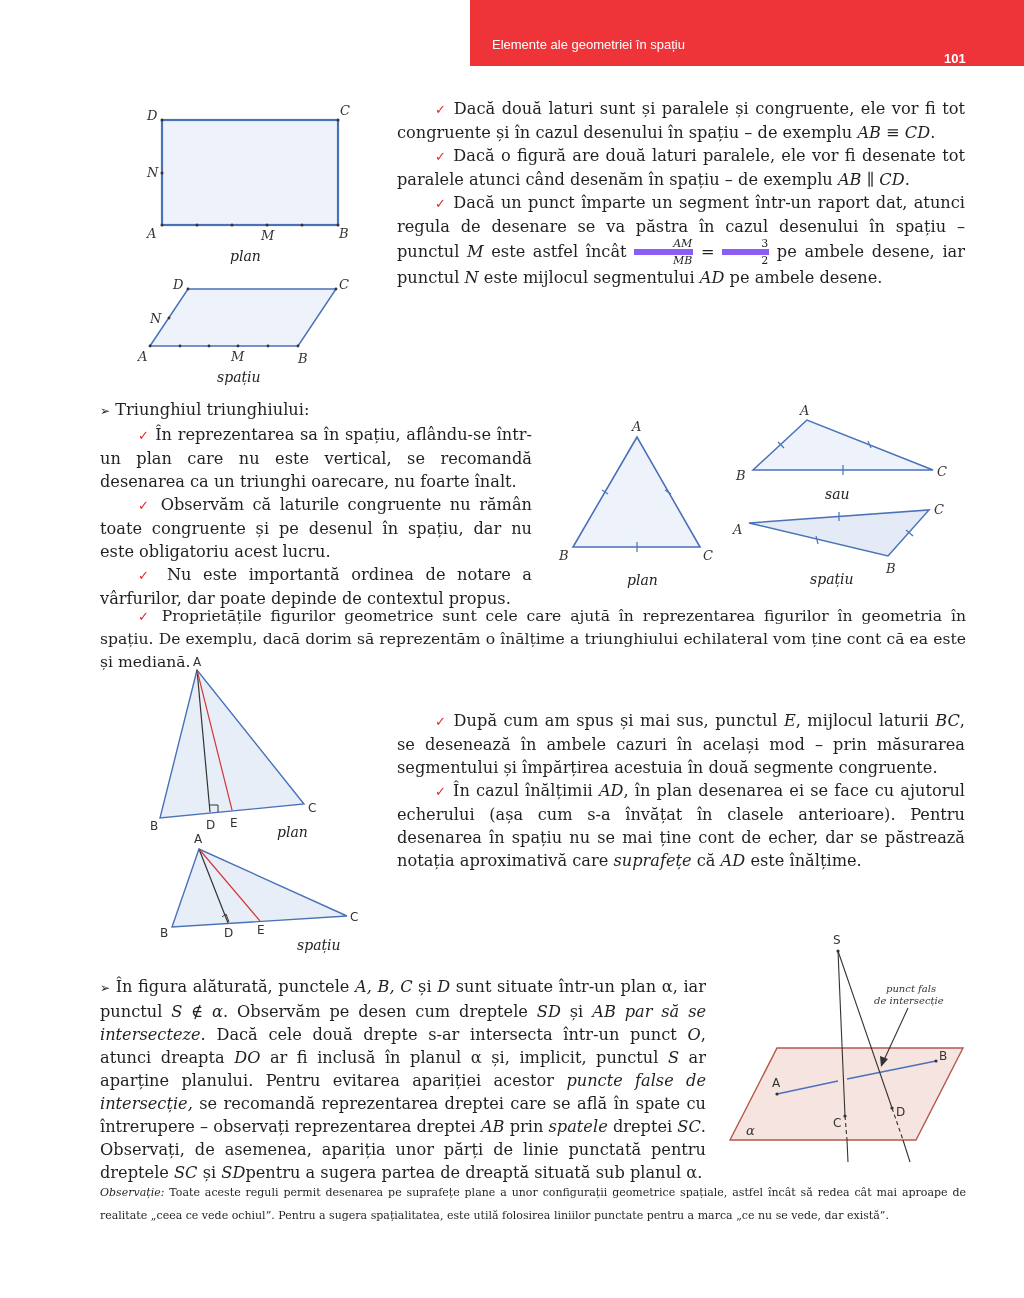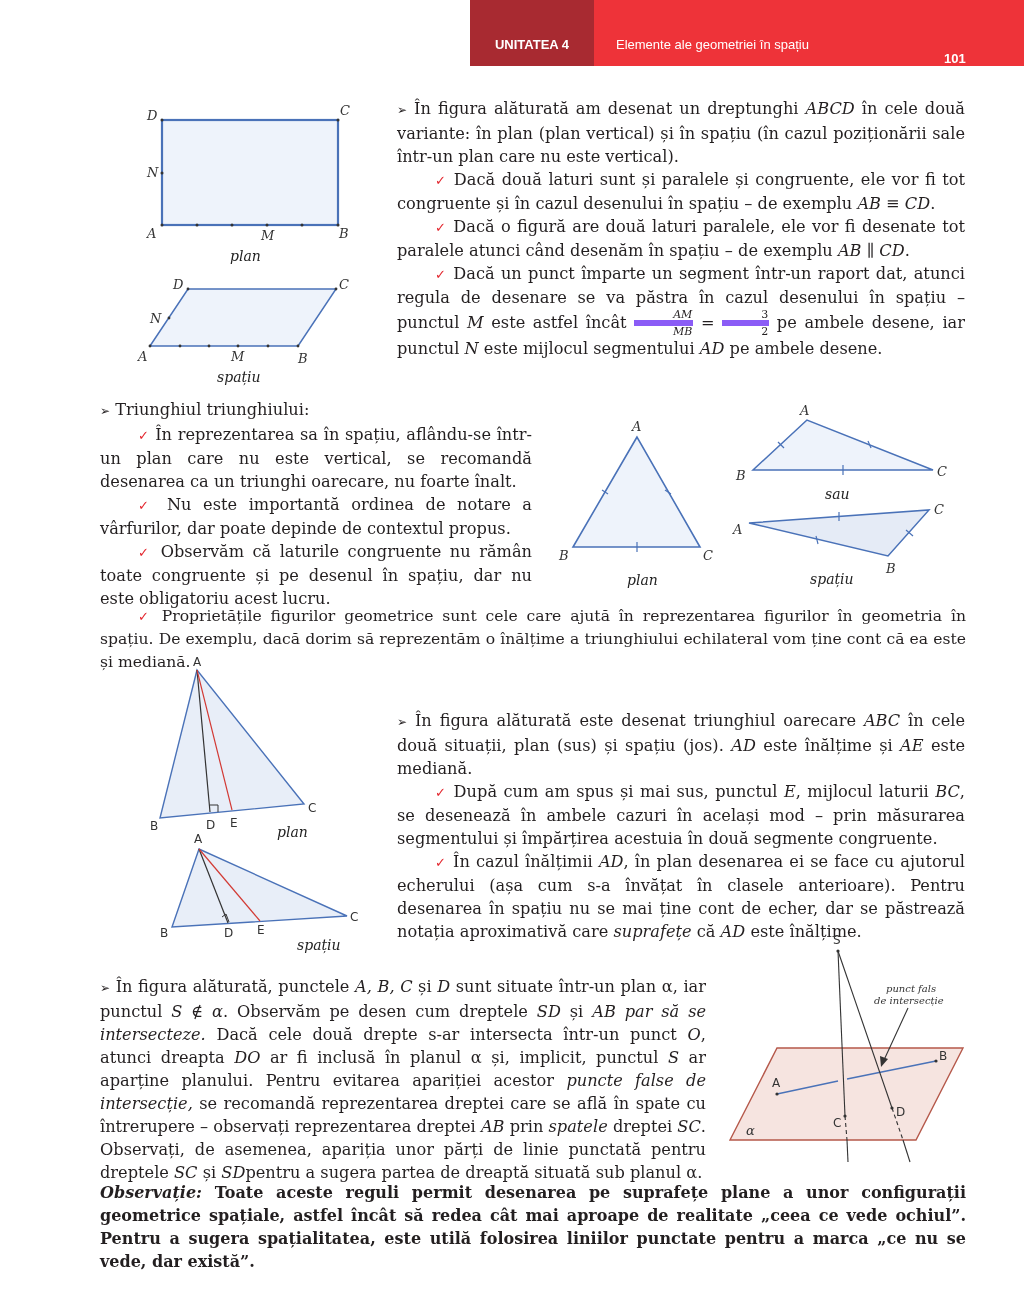--- a/index.html
+++ b/index.html
@@ -21,21 +21,20 @@
   .frac.plain { font-style: normal; }
   svg { position: absolute; overflow: visible; }
   .lbl { font-family: "DejaVu Serif", serif; font-style: italic; font-size: 13px; fill: #333; }
   .lbls { font-family: "DejaVu Sans", sans-serif; font-size: 12px; fill: #333; }
   .cap { font-family: "DejaVu Serif", serif; font-style: italic; font-size: 14px; fill: #222; }
 </style>
 </head>
 <body>
 
 <div class="header">
-  <div class="unit">UNITATEA 4</div>
   <div class="title">Elemente ale geometriei în spațiu</div>
   <div class="pnum">101</div>
 </div>
 
 <svg style="left:130px;top:95px;" width="240" height="295">
   <rect x="32" y="25" width="176" height="105" fill="#eef3fb" stroke="#4a72b8" stroke-width="2.2"></rect>
   <g fill="#333">
       <circle cx="32" cy="25" r="1.5"></circle>
       <circle cx="208" cy="25" r="1.5"></circle>
       <circle cx="32" cy="130" r="1.5"></circle>
@@ -68,31 +67,30 @@
   <text class="lbl" x="43" y="194">D</text>
   <text class="lbl" x="209" y="194">C</text>
   <text class="lbl" x="20" y="228">N</text>
   <text class="lbl" x="8" y="266">A</text>
   <text class="lbl" x="101" y="266">M</text>
   <text class="lbl" x="168" y="268">B</text>
   <text class="cap" x="87" y="287">spațiu</text>
 </svg>
 
 <div class="txt" style="left:397px;top:97px;width:568px;">
-  <p><span class="arr">➢</span><span> În figura alăturată am desenat un dreptunghi </span><i>ABCD</i><span> în cele două variante: în plan (plan vertical) și în spațiu (în cazul poziționării sale într-un plan care nu este vertical).</span></p>
   <p class="ind"><span class="chk">✓</span><span> Dacă două laturi sunt și paralele și congruente, ele vor fi tot congruente și în cazul desenului în spațiu – de exemplu </span><i>AB ≡ CD</i>.</p>
   <p class="ind"><span class="chk">✓</span><span> Dacă o figură are două laturi paralele, ele vor fi desenate tot paralele atunci când desenăm în spațiu – de exemplu </span><i>AB ∥ CD</i>.</p>
   <p class="ind"><span class="chk">✓</span><span> Dacă un punct împarte un segment într-un raport dat, atunci regula de desenare se va păstra în cazul desenului în spațiu – punctul </span><i>M</i><span> este astfel încât </span><span class="frac"><span class="num">AM</span><span>MB</span></span><span> = </span><span class="frac plain"><span class="num">3</span><span>2</span></span><span> pe ambele desene, iar punctul </span><i>N</i><span> este mijlocul segmentului </span><i>AD</i><span> pe ambele desene.</span></p>
 </div>
 
 <div class="txt" style="left:100px;top:398px;width:432px;">
   <p><span class="arr">➢</span><span> Triunghiul triunghiului:</span></p>
   <p class="ind"><span class="chk">✓</span><span> În reprezentarea sa în spațiu, aflându-se într-un plan care nu este vertical, se recomandă desenarea ca un triunghi oarecare, nu foarte înalt.</span></p>
+  <p class="ind"><span class="chk">✓</span><span> Observăm că laturile congruente nu rămân toate congruente și pe desenul în spațiu, dar nu este obligatoriu acest lucru.</span></p>
   <p class="ind"><span class="chk">✓</span><span> Nu este importantă ordinea de notare a vârfurilor, dar poate depinde de contextul propus.</span></p>
-  <p class="ind"><span class="chk">✓</span><span> Observăm că laturile congruente nu rămân toate congruente și pe desenul în spațiu, dar nu este obligatoriu acest lucru.</span></p>
 </div>
 <div class="txt" style="left:100px;top:605px;width:866px;font-size:15.6px;">
   <p class="ind"><span class="chk">✓</span><span> Proprietățile figurilor geometrice sunt cele care ajută în reprezentarea  figurilor în geometria în spațiu. De exemplu, dacă dorim să reprezentăm o înălțime a triunghiului echilateral vom ține cont că ea este și mediană.</span></p>
 </div>
 
 <svg style="left:550px;top:398px;" width="420" height="200">
   <polygon points="87,39 23,149 150,149" fill="#eef3fb" stroke="#4a72b8" stroke-width="1.6"></polygon>
   <g stroke="#4a72b8" stroke-width="1.2">
       <line x1="52" y1="92" x2="58" y2="96"></line>
       <line x1="115" y1="92" x2="121" y2="96"></line>
@@ -141,21 +139,20 @@
   <polyline points="82,262 86,259 89,267" fill="none" stroke="#333" stroke-width="1"></polyline>
   <text class="lbls" x="54" y="188">A</text>
   <text class="lbls" x="20" y="282">B</text>
   <text class="lbls" x="210" y="266">C</text>
   <text class="lbls" x="84" y="282">D</text>
   <text class="lbls" x="117" y="279">E</text>
   <text class="cap" x="157" y="295">spațiu</text>
 </svg>
 
 <div class="txt" style="left:397px;top:709px;width:568px;">
-  <p><span class="arr">➢</span><span> În figura alăturată este desenat triunghiul oarecare </span><i>ABC</i><span> în cele două situații, plan (sus) și spațiu (jos). </span><i>AD</i><span> este înălțime și </span><i>AE</i><span> este mediană.</span></p>
   <p class="ind"><span class="chk">✓</span><span> După cum am spus și mai sus, punctul </span><i>E</i><span>, mijlocul laturii </span><i>BC</i><span>, se desenează în ambele cazuri în același mod – prin măsurarea segmentului și împărțirea acestuia în două segmente congruente.</span></p>
   <p class="ind"><span class="chk">✓</span><span> În cazul înălțimii </span><i>AD</i><span>, în plan desenarea ei se face cu ajutorul echerului (așa cum s-a învățat în clasele anterioare). Pentru desenarea în spațiu nu se mai ține cont de echer, dar se păstrează notația aproximativă care </span><i>suprafețe</i><span> că </span><i>AD</i><span> este înălțime.</span></p>
 </div>
 
 <div class="txt" style="left:100px;top:975px;width:606px;">
   <p><span class="arr">➢</span><span> În figura alăturată, punctele </span><i>A, B, C</i><span> și </span><i>D</i><span> sunt situate într-un plan α, iar punctul </span><i>S ∉ α</i><span>. Observăm pe desen cum dreptele </span><i>SD</i><span> și </span><i>AB par să se intersecteze.</i><span> Dacă cele două drepte s-ar intersecta într-un punct </span><i>O</i><span>, atunci dreapta </span><i>DO</i><span> ar fi inclusă în planul α și, implicit, punctul </span><i>S</i><span> ar aparține planului. Pentru evitarea apariției acestor </span><i>puncte false de intersecție,</i><span> se recomandă reprezentarea dreptei care se află în spate cu întrerupere – observați reprezentarea dreptei </span><i>AB</i><span> prin </span><i>spatele</i><span> dreptei </span><i>SC</i><span>. Observați, de asemenea, apariția unor părți de linie punctată pentru dreptele </span><i>SC</i><span> și </span><i>SD</i><span>pentru a sugera partea de dreaptă situată sub planul α.</span></p>
 </div>
 
 <svg style="left:720px;top:930px;" width="260" height="240">
   <polygon points="57,118 243,118 196,210 10,210" fill="#f6e4e0" stroke="#b5584a" stroke-width="1.4"></polygon>
@@ -179,15 +176,15 @@
   <text class="lbls" x="113" y="14">S</text>
   <text class="lbls" x="52" y="157">A</text>
   <text class="lbls" x="219" y="130">B</text>
   <text class="lbls" x="113" y="197">C</text>
   <text class="lbls" x="176" y="186">D</text>
   <text class="lbl" x="26" y="205">α</text>
   <text class="lbl" style="font-size:10px" x="166" y="62">punct fals</text>
   <text class="lbl" style="font-size:10px" x="154" y="74">de intersecție</text>
 </svg>
 
-<div class="txt" style="left:100px;top:1181px;width:866px;font-size:16px;font-weight:bold;">
+<div class="txt" style="left:100px;top:1181px;width:866px;font-size:11px;">
   <p><i>Observație:</i><span> Toate aceste reguli permit desenarea pe suprafețe plane a unor configurații geometrice spațiale, astfel încât să redea cât mai aproape de realitate „ceea ce vede ochiul”. Pentru a sugera spațialitatea, este utilă folosirea liniilor punctate pentru a marca „ce nu se vede, dar există”.</span></p>
 </div>
 
 </body></html>

